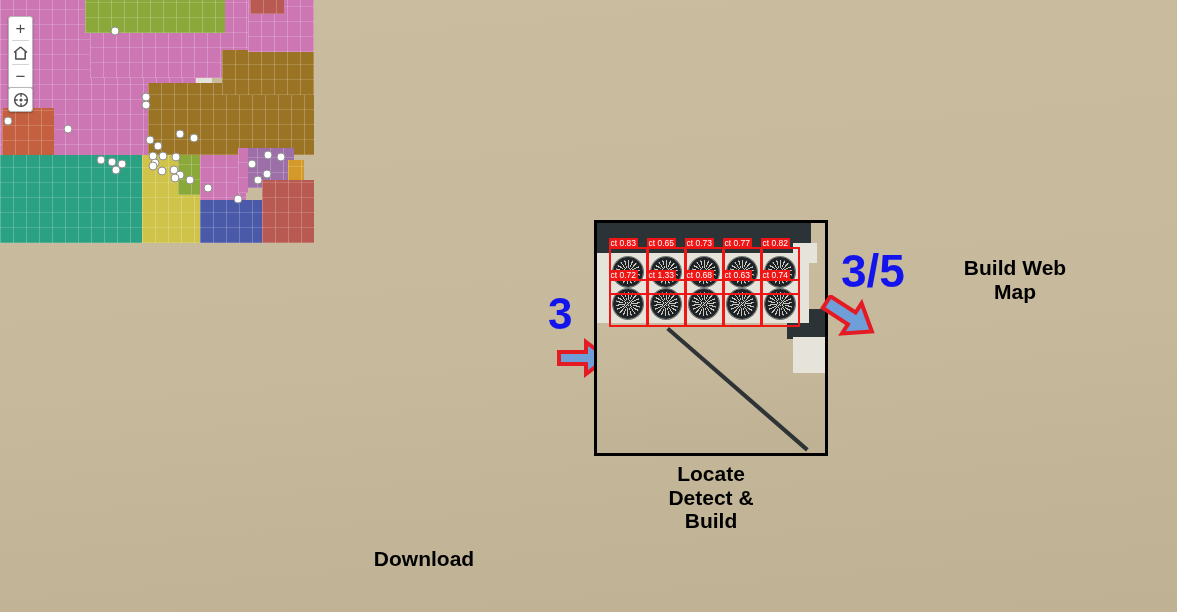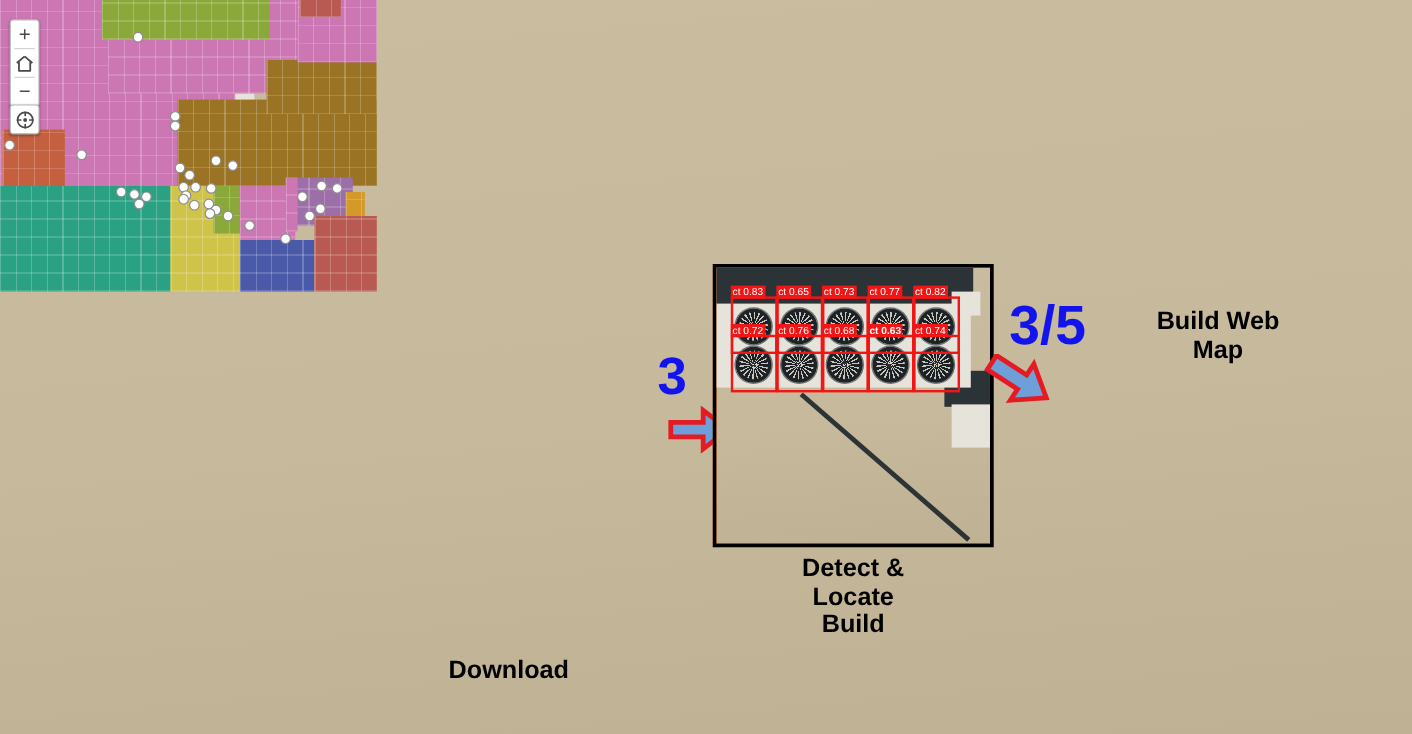--- a/index.html
+++ b/index.html
@@ -475,35 +475,35 @@
       <span class="detlabel" style="left:-2px; top:-11px;">ct 0.77</span>
     </div>
     <div class="detbox" style="left:164px; top:24px; width:39px; height:48px;">
       <span class="detlabel" style="left:-2px; top:-11px;">ct 0.82</span>
     </div>
 
     <div class="detbox" style="left:12px; top:56px; width:39px; height:48px;text-align:right;">
       <span class="detlabel" style="left:-2px; top:-11px;">ct 0.72</span>
     </div>
     <div class="detbox" style="left:50px; top:56px; width:39px; height:48px;">
-      <span class="detlabel" style="left:-2px; top:-11px;">ct 0.76</span>
+      <span class="detlabel" style="left:-2px; top:-11px;">ct 1.33</span>
     </div>
     <div class="detbox" style="left:88px; top:56px; width:39px; height:48px;">
       <span class="detlabel" style="left:-2px; top:-11px;">ct 0.68</span>
     </div>
     <div class="detbox" style="left:126px; top:56px; width:39px; height:48px;">
-      <span class="detlabel" style="left:-2px; top:-11px;font-weight:bold;">ct 0.63</span>
+      <span class="detlabel" style="left:-2px; top:-11px;">ct 0.63</span>
     </div>
     <div class="detbox" style="left:164px; top:56px; width:39px; height:48px;">
       <span class="detlabel" style="left:-2px; top:-11px;text-align:center;">ct 0.74</span>
     </div>
   </div>
   <div class="caption" style="left:594px; top:462px; width:234px;">
+    <div>Locate</div>
     <div>Detect &amp;</div>
-    <div>Locate</div>
     <div>Build</div>
   </div>
 
   <div class="step-num" style="left:841px; top:248px; font-size:46px;">3/5</div>
   <div class="arrow" style="left:818px; top:295px;">
     <svg width="62" height="48" viewBox="0 0 62 48" aria-hidden="true">
       <g transform="rotate(33 31 24)">
         <path d="M3 15 H33 V4 L57 22 L33 40 V29 H3 Z" fill="#6f9fd8" stroke="#e51b24" stroke-width="4" stroke-linejoin="miter"></path>
       </g>
     </svg>

